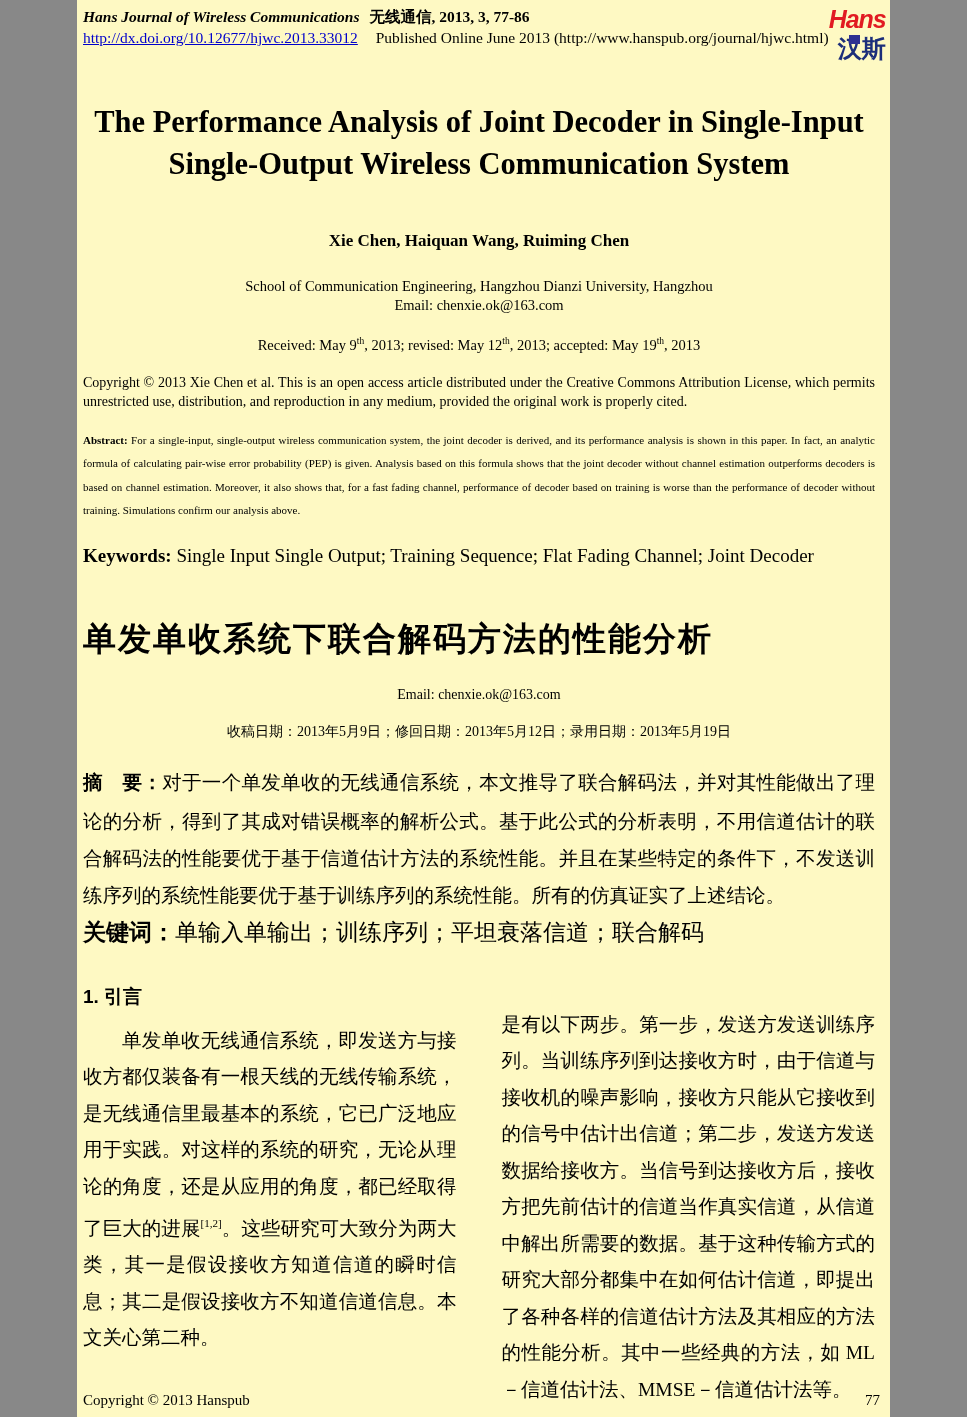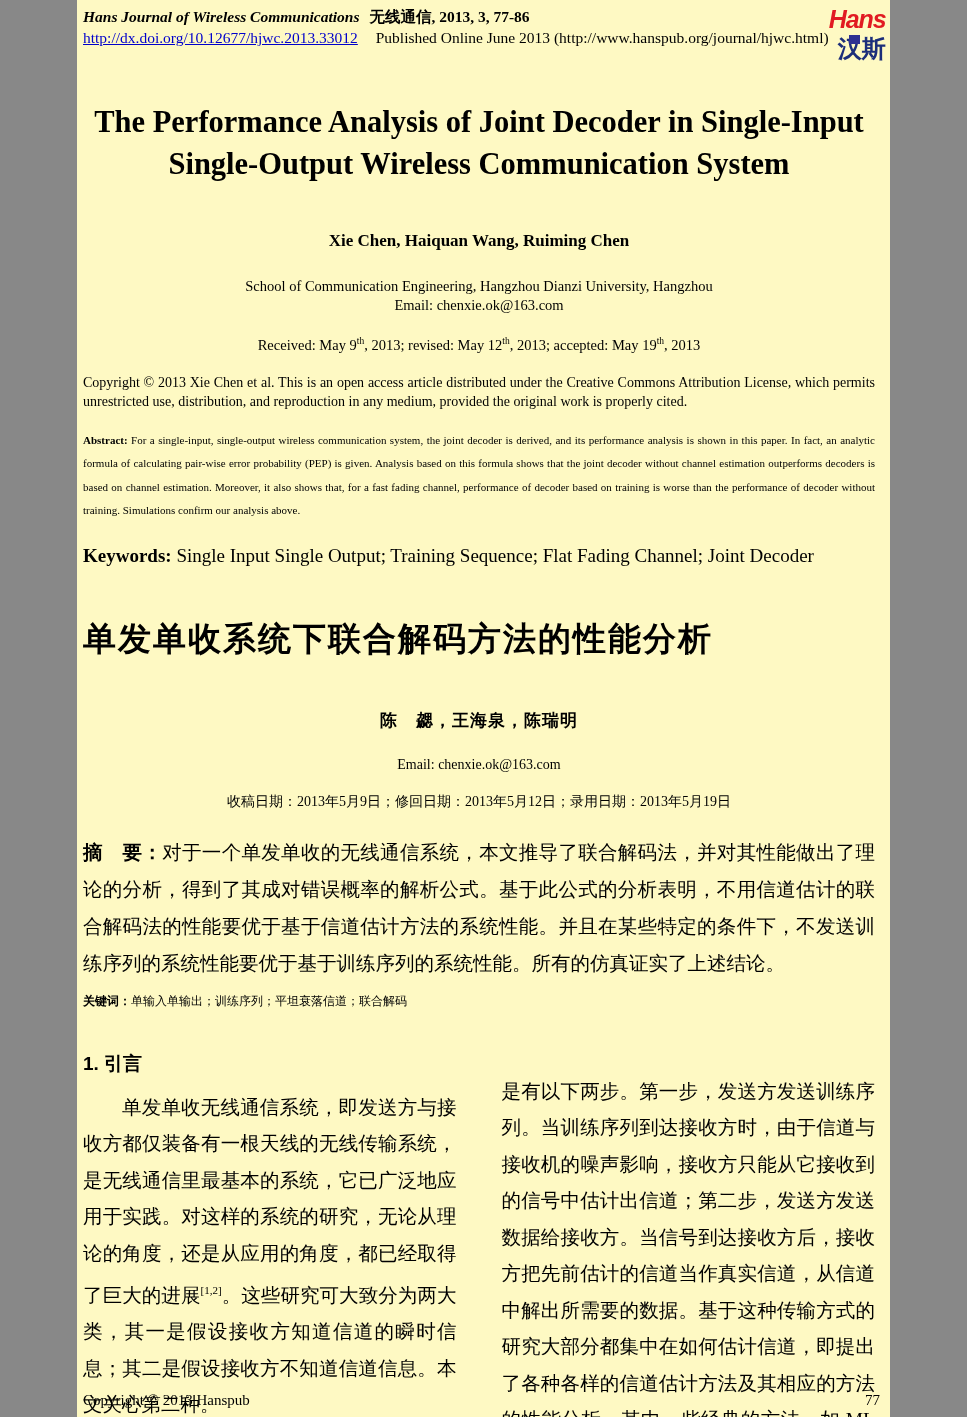--- a/index.html
+++ b/index.html
@@ -42,22 +42,22 @@
   
   .title-cn{
     margin:50px 0 0 0;
     font-family:"Liberation Sans","DejaVu Sans",sans-serif;
     font-size:33px;font-weight:bold;text-align:left;letter-spacing:2px;
   }
   .authors-cn{margin-top:47px;text-align:center;font-size:17px;font-weight:bold;letter-spacing:1px;}
   .affil-block-cn{margin-top:23px;text-align:center;font-size:14px;line-height:20px;}
   .dates-cn{margin-top:18px;text-align:center;font-size:14px;}
   .abstract-cn{margin:23px 0 0 0;font-size:19.5px;line-height:37px;text-align:justify;}
-  .keywords-cn{margin:7px 0 0 0;font-size:12px;line-height:24px;}
-  .cn-label{font-family:Liberation Sans, sans-serif;font-weight:bold;}
+  .keywords-cn{margin:7px 0 0 0;font-size:23px;line-height:24px;}
+  .cn-label{font-family:Liberation Mono, monospace;font-weight:bold;}
   
   .columns{display:flex;margin-top:38px;}
   .col{width:455px;}
   .col-right{margin-left:45px;padding-top:23px;}
   .sec-head{
     margin:0 0 13px 0;
     font-family:"Liberation Sans","DejaVu Sans",sans-serif;
     font-size:19px;font-weight:bold;
   }
   .body-p{margin:0;font-size:19.5px;line-height:36.5px;text-align:justify;}
@@ -104,21 +104,20 @@
   <div class="received"><span>Received: May 9</span><sup>th</sup><span>, 2013; revised: May 12</span><sup>th</sup><span>, 2013; accepted: May 19</span><sup>th</sup><span>, 2013</span></div>
 
   <p class="copyright">Copyright © 2013 Xie Chen et al. This is an open access article distributed under the Creative Commons Attribution License, which permits unrestricted use, distribution, and reproduction in any medium, provided the original work is properly cited.</p>
 
   <p class="abstract"><b class="ab-label">Abstract:</b><span> For a single-input, single-output wireless communication system, the joint decoder is derived, and its performance analysis is shown in this paper. In fact, an analytic formula of calculating pair-wise error probability (PEP) is given. Analysis based on this formula shows that the joint decoder without channel estimation outperforms decoders is based on channel estimation. Moreover, it also shows that, for a fast fading channel, performance of decoder based on training is worse than the performance of decoder without training. Simulations confirm our analysis above.</span></p>
 
   <p class="keywords"><b>Keywords:</b><span> Single Input Single Output; Training Sequence; Flat Fading Channel; Joint Decoder</span></p>
 
   <h1 class="title-cn">单发单收系统下联合解码方法的性能分析</h1>
 
-  <div class="authors-cn">陈　勰，王海泉，陈瑞明</div>
 
   <div class="affil-block-cn">
     <div>Email: chenxie.ok@163.com</div>
   </div>
 
   <div class="dates-cn">收稿日期：2013年5月9日；修回日期：2013年5月12日；录用日期：2013年5月19日</div>
 
   <p class="abstract-cn"><b class="cn-label">摘　要：</b><span>对于一个单发单收的无线通信系统，本文推导了联合解码法，并对其性能做出了理论的分析，得到了其成对错误概率的解析公式。基于此公式的分析表明，不用信道估计的联合解码法的性能要优于基于信道估计方法的系统性能。并且在某些特定的条件下，不发送训练序列的系统性能要优于基于训练序列的系统性能。所有的仿真证实了上述结论。</span></p>
 
   <p class="keywords-cn"><b class="cn-label">关键词：</b><span>单输入单输出；训练序列；平坦衰落信道；联合解码</span></p>

